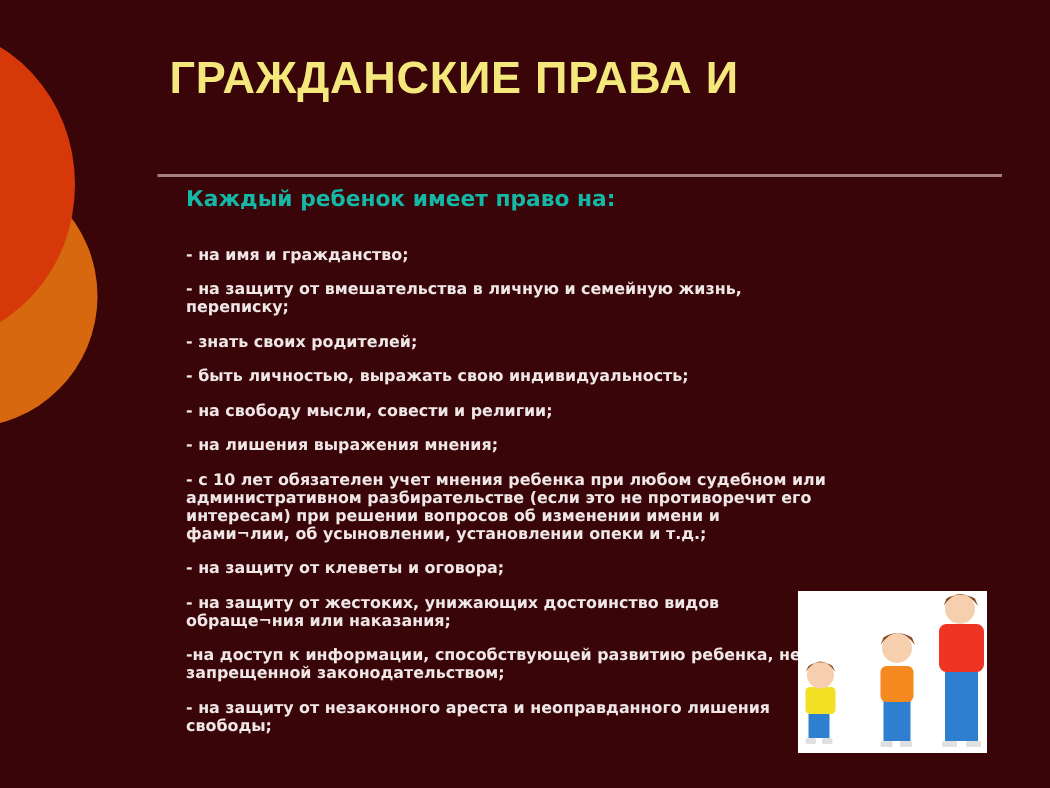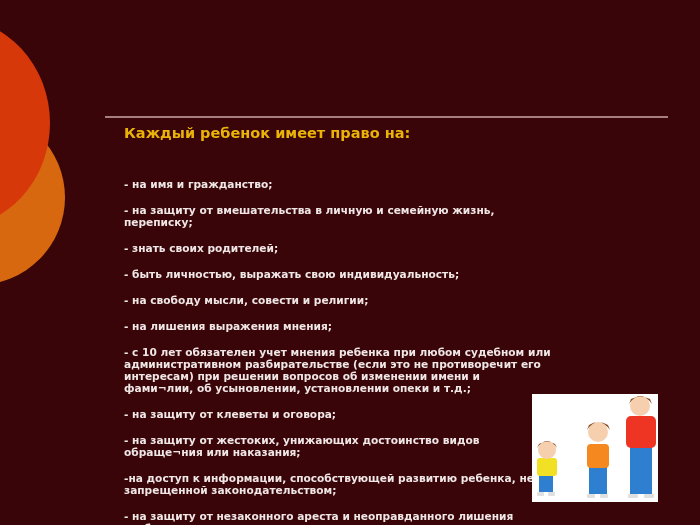--- a/index.html
+++ b/index.html
@@ -29,44 +29,45 @@
   }
   .title-line { display: block; }
   .divider {
     position: absolute; left: 105px; top: 116px;
     width: 563px; height: 2px; background: #a87f7f;
   }
   .subtitle {
     position: absolute; left: 124px; top: 125px;
     font-family: "DejaVu Sans", sans-serif;
     font-weight: bold; font-size: 14.5px;
-    color: #eab308; margin: 0;
+    color: #14b8a6; margin: 0;
   }
   .rights {
     position: absolute; left: 124px; top: 164px; width: 560px;
     margin: 0; padding: 0; list-style: none;
     font-family: "DejaVu Sans", sans-serif; font-weight: bold;
     font-size: 10.6px; line-height: 12px; color: #efe6e6;
   }
-  .rights li { margin: 14px 0 11px 0; white-space: pre-line; }
+  .rights li { margin: 0 0 11px 0; white-space: pre-line; }
   .picture {
     position: absolute; left: 532px; top: 394px;
     width: 126px; height: 108px; background: #ffffff;
     overflow: hidden;
   }
   .picture svg { display: block; }
 </style>
 </head>
 <body>
 
 <div class="slide">
   <div class="circle-back"></div>
   <div class="circle-front"></div>
 
   <h1 class="title">
+    <span class="title-line">ГРАЖДАНСКИЕ ПРАВА И</span>
   </h1>
 
   <div class="divider"></div>
 
   <h2 class="subtitle">Каждый ребенок имеет право на:</h2>
 
   <ul class="rights">
     <li>- на имя и гражданство;</li>
     <li>- на защиту от вмешательства в личную и семейную жизнь,
 переписку;</li>

